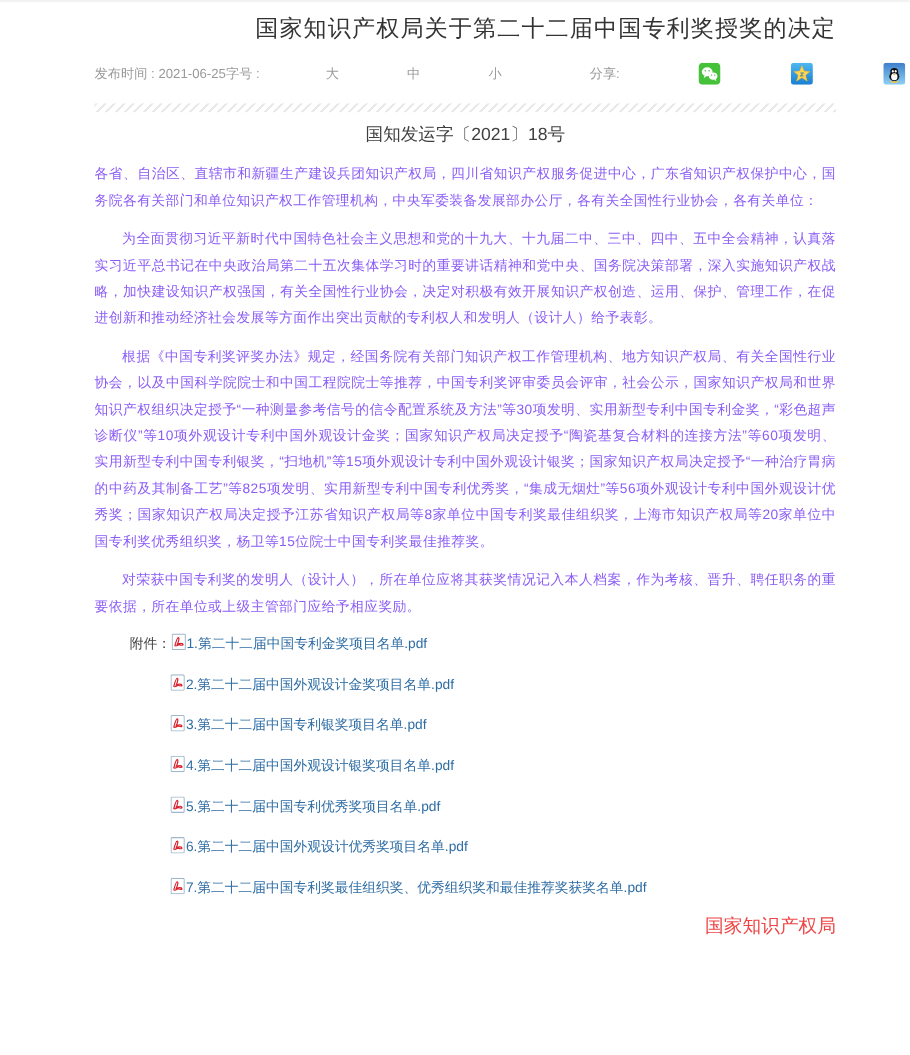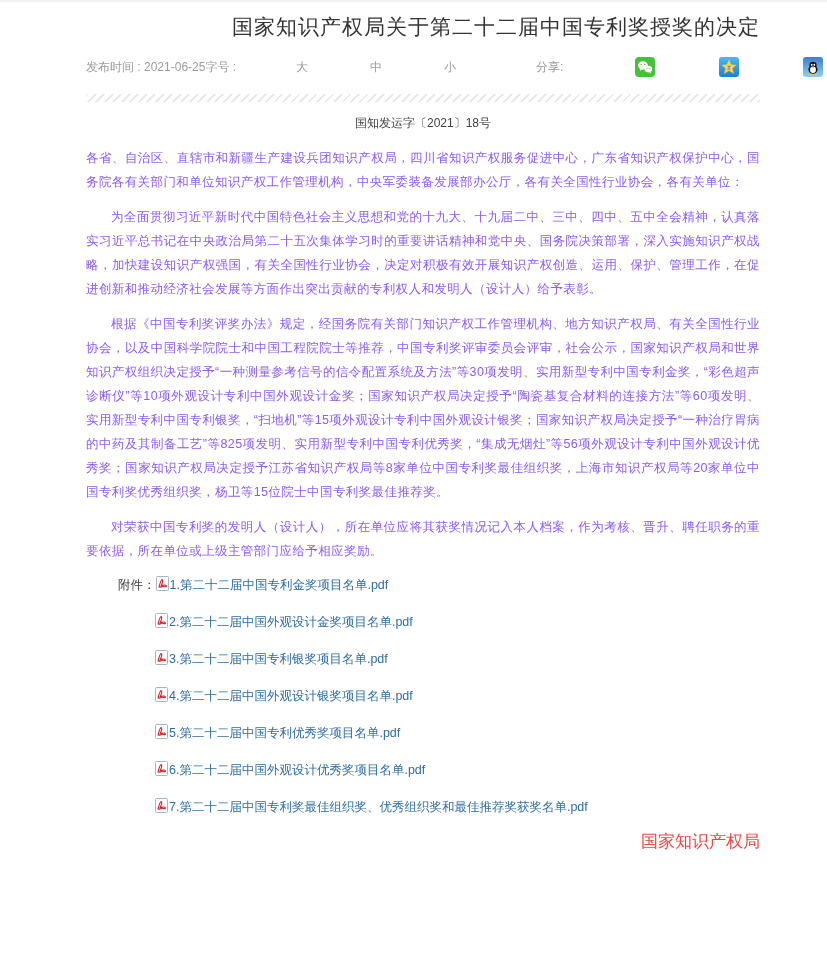--- a/index.html
+++ b/index.html
@@ -49,21 +49,21 @@
       135deg,
       #e9e9e9 0px, #e9e9e9 2px,
       #ffffff 2px, #ffffff 6px
     );
   }
 
   
   .doc-number {
     margin-top: 12px;
     text-align: center;
-    font-size: 12px;
+    font-size: 16px;
     color: #404040;
     line-height: 18px;
   }
   .doc-paragraphs { margin-top: 14px; }
   .doc-paragraphs p {
     font-size: 12.5px;
     line-height: 24px;
     color: #8b5cf6;
     text-align: justify;
     letter-spacing: 0.4px;

